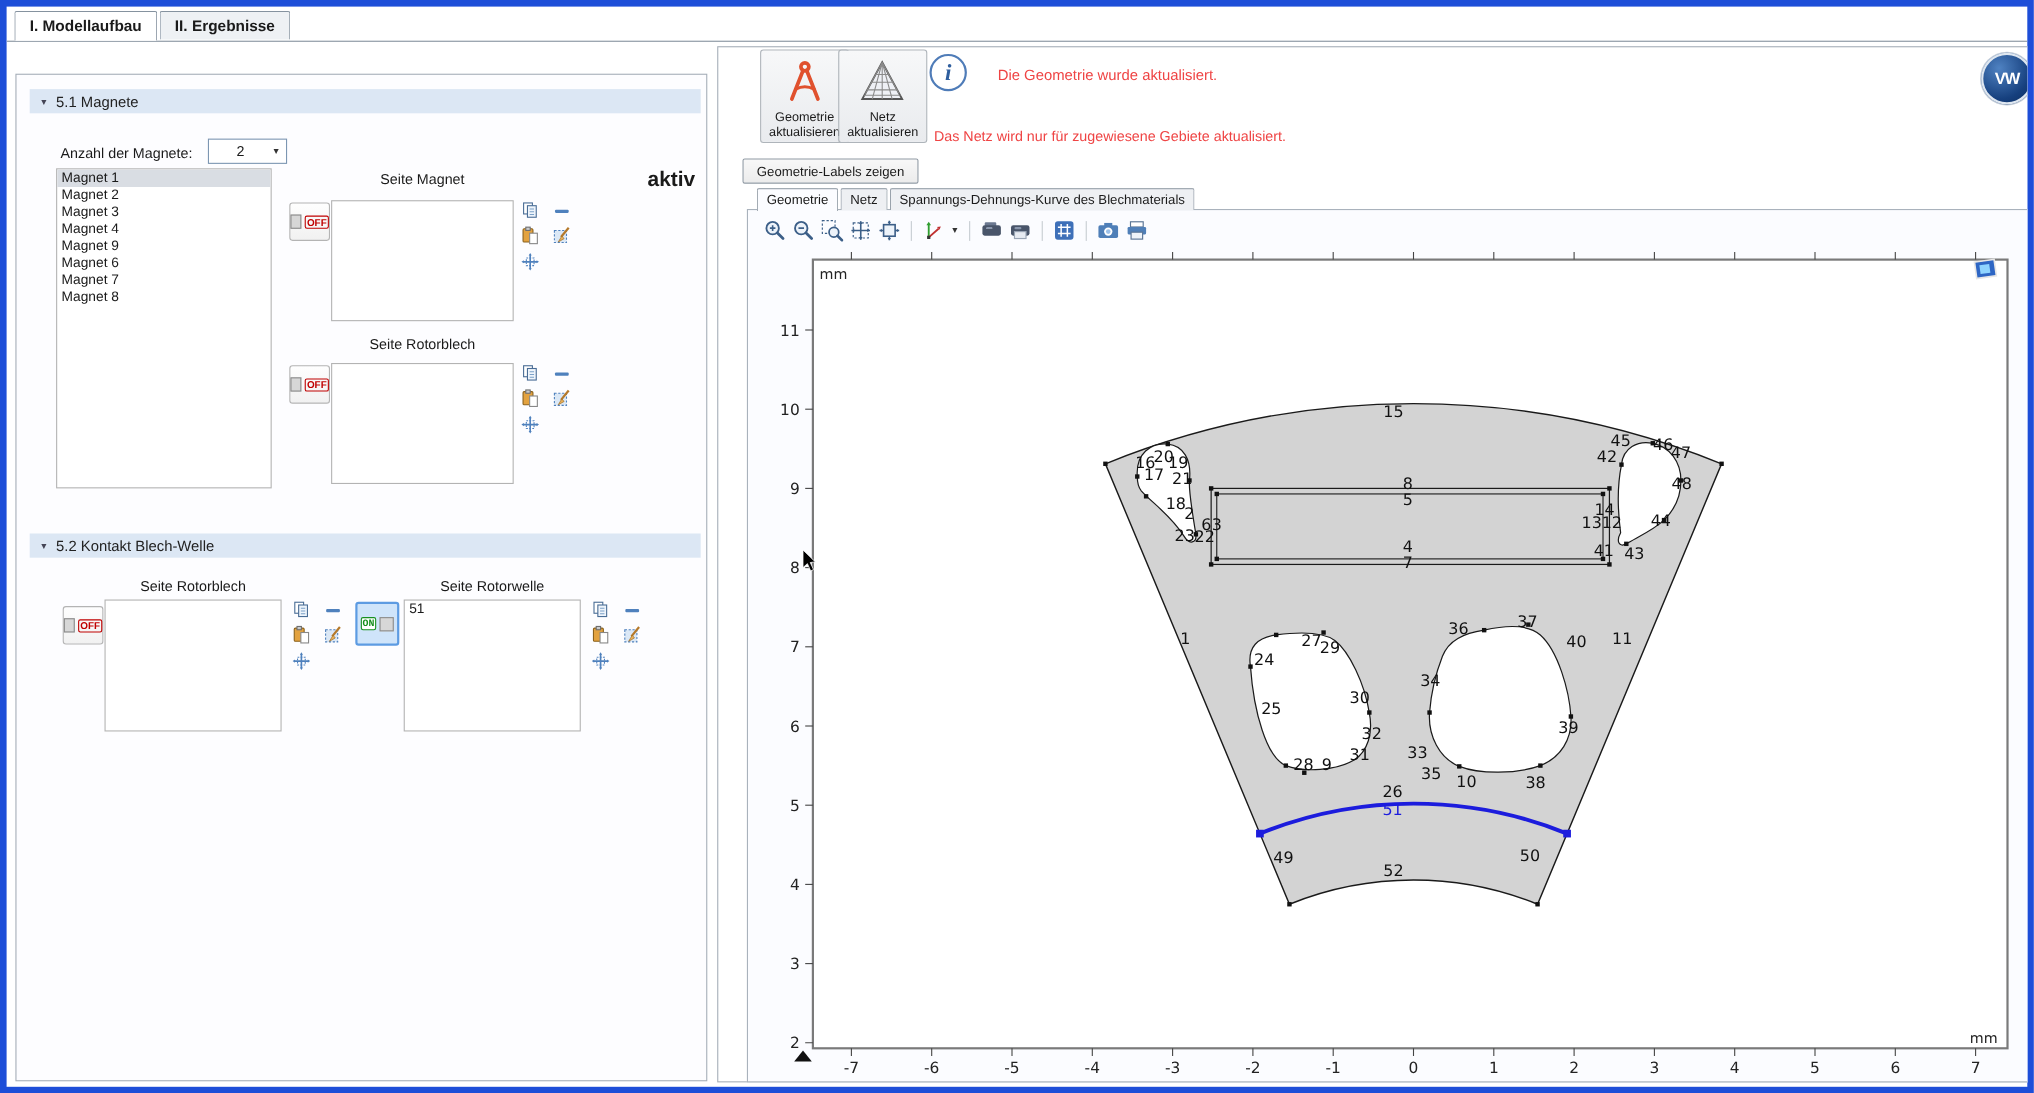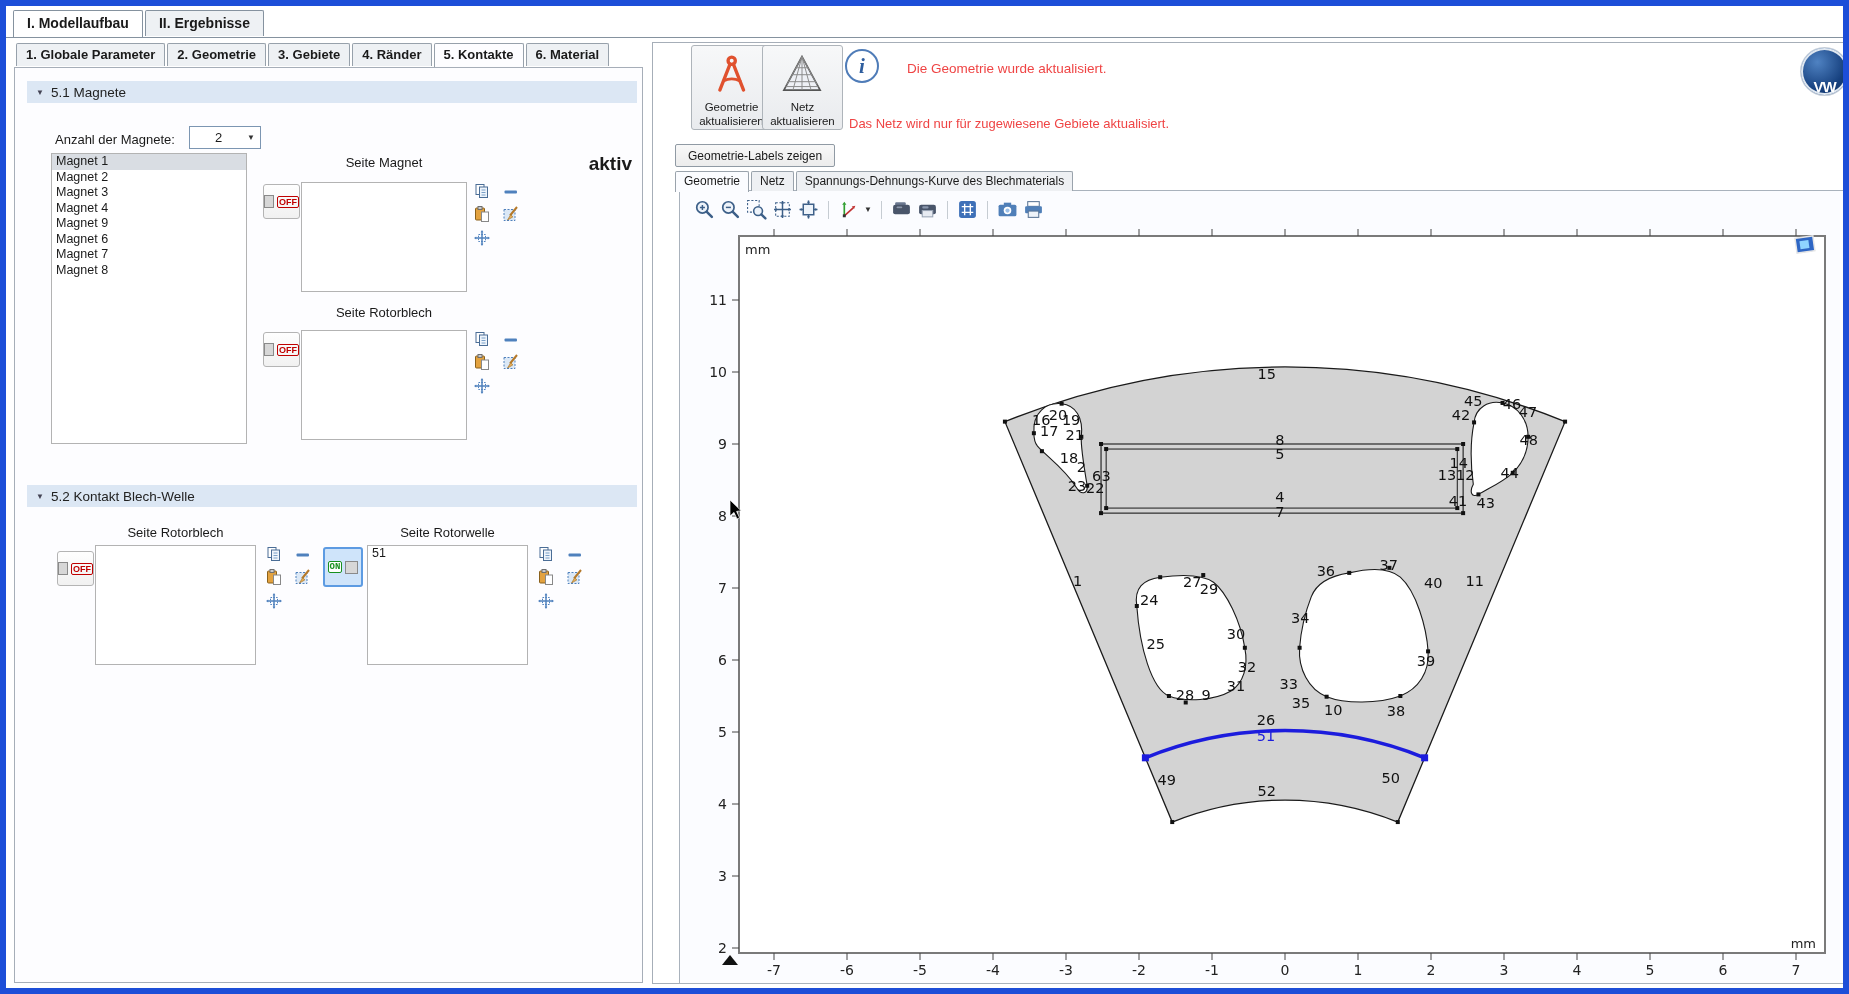--- a/index.html
+++ b/index.html
@@ -78,28 +78,20 @@
 <body>
 
 <div class="app">
 
   <div class="main-tabline"></div>
   <div class="main-tabs" id="main-tabs">
       <div class="main-tab active">I. Modellaufbau</div>
       <div class="main-tab">II. Ergebnisse</div>
     </div>
 
-  <div class="sub-tabs" id="sub-tabs">
-      <div class="sub-tab">1. Globale Parameter</div>
-      <div class="sub-tab">2. Geometrie</div>
-      <div class="sub-tab">3. Gebiete</div>
-      <div class="sub-tab">4. Ränder</div>
-      <div class="sub-tab active">5. Kontakte</div>
-      <div class="sub-tab">6. Material</div>
-    </div>
 
   <div class="left-panel">
 
     <div class="section-hdr" style="top:13px;">
       <span class="tri">▼</span>
       <span>5.1 Magnete</span>
     </div>
 
     <div class="lbl" style="left:40px;top:64px;">Anzahl der Magnete:</div>
     <div class="combo" style="left:174px;top:58px;">
@@ -278,29 +270,29 @@
           <path d="M16.5 4 L10 28 M16.5 4 L16.5 28 M16.5 4 L23 28 M16.5 4 L5.5 24.5 M16.5 4 L27.5 24.5"></path>
         </g>
       </svg>
       <div class="cap">Netz aktualisieren</div>
     </div>
 
     <div class="info-circle" style="left:192px;top:6px;">i</div>
     <div class="msg" style="left:254px;top:18px;font-size:13.5px;">Die Geometrie wurde aktualisiert.</div>
     <div class="msg" style="left:196px;top:73px;">Das Netz wird nur für zugewiesene Gebiete aktualisiert.</div>
 
-    <div class="vw-logo" style="left:1148px;top:5px;align-items:flex-end;">
+    <div class="vw-logo" style="left:1148px;top:5px;">
       <span>VW</span>
     </div>
 
     <div class="small-btn" style="left:22px;top:101px;">
       <span>Geometrie-Labels zeigen</span>
     </div>
 
-    <div class="view-tabs" style="left:22px;top:128px;" id="view-tabs">
+    <div class="view-tabs" style="left:35px;top:128px;" id="view-tabs">
         <div class="view-tab active">Geometrie</div>
         <div class="view-tab">Netz</div>
         <div class="view-tab">Spannungs-Dehnungs-Kurve des Blechmaterials</div>
       </div>
 
     <div class="plot-box" style="left:26px;top:147px;width:1171px;height:794px;">
       <svg id="plot-svg" width="1171" height="794" viewBox="672 183 1171 794">
           <rect x="731" y="228" width="1086" height="717" fill="#ffffff" stroke="#7a7a7a" stroke-width="2"></rect>
           <line x1="766" y1="945" x2="766" y2="952" stroke="#444"></line>
           <line x1="766" y1="221" x2="766" y2="228" stroke="#444"></line>

